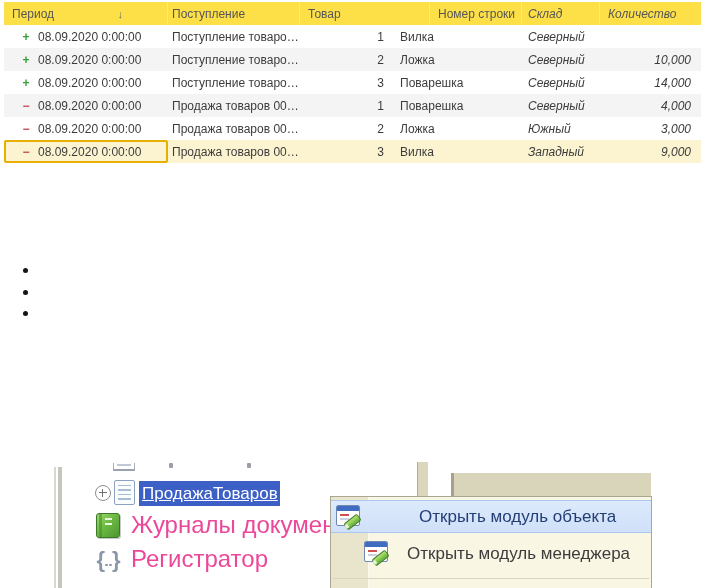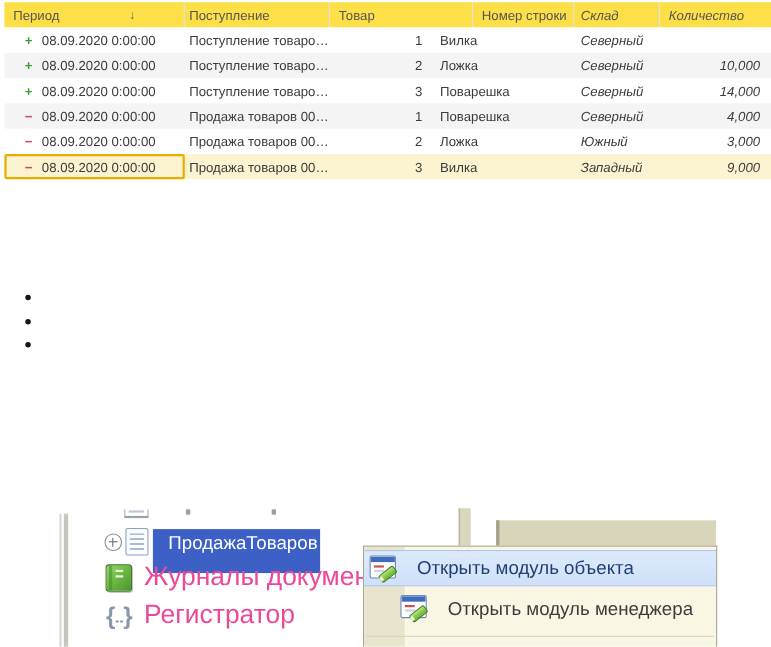--- a/index.html
+++ b/index.html
@@ -54,22 +54,22 @@
   
   .expander{position:absolute;left:95px;top:485px;width:16px;height:16px;border:1.5px solid #8f8f8f;border-radius:50%;}
   .expander::before{content:"";position:absolute;left:2.5px;top:5.8px;width:8px;height:1.6px;background:#707070;}
   .expander::after{content:"";position:absolute;left:5.8px;top:2.5px;width:1.6px;height:8px;background:#707070;}
 
   .doc-icon{position:absolute;left:114px;top:480px;width:21px;height:25px;background:#fbfcfe;
     border:1.5px solid #8ca2c0;border-radius:2px;}
   .doc-icon::before{content:"";position:absolute;left:3px;right:3px;top:4px;bottom:4px;
     background:repeating-linear-gradient(to bottom,#a8bcd4 0 1.5px,#fbfcfe 1.5px 4.5px);}
 
-  .tree-label-sel{position:absolute;left:139px;top:481px;height:40px;line-height:25px;
-    background:#3c60c6;color:#ffffff;font-size:17px;padding:0 2px 0 14px;white-space:nowrap;}
+  .tree-label-sel{position:absolute;left:139px;top:481px;height:25px;line-height:25px;
+    background:#3c60c6;color:#ffffff;font-size:17px;padding:0 2px 0 3px;white-space:nowrap;text-decoration:underline;}
 
   .journal-icon{position:absolute;left:96px;top:513px;width:24px;height:25px;border-radius:3px;
     background:linear-gradient(135deg,#9ed672 0%,#6cba42 45%,#4c9631 100%);
     border:1px solid #3a7a26;box-shadow:1px 1px 0 #c9c9c9;}
   .journal-icon::before{content:"";position:absolute;left:2px;top:0;width:3px;height:100%;background:#3f8a2b;opacity:.55;}
   .journal-icon::after{content:"";position:absolute;left:8px;top:4px;width:7px;height:2px;background:#eaf6df;
     box-shadow:0 5px 0 #eaf6df;}
   .tree-label{position:absolute;height:26px;line-height:26px;color:#ec4899;font-size:24px;white-space:nowrap;}
   .lbl-journals{left:131px;top:512px;}
   .lbl-enums{left:131px;top:546px;}
@@ -87,21 +87,21 @@
   .beige-bar{position:absolute;left:451px;top:473px;width:200px;height:24px;background:#d9d5bb;border-left:3px solid #a5a18d;}
 
   
   .menu{position:absolute;left:330px;top:496px;width:322px;height:92px;background:#faf6e4;
     border:1px solid #aaa694;border-bottom:none;overflow:hidden;}
   .menu-gutter{position:absolute;left:0;top:0;bottom:0;width:38px;background:#e9e5cd;border-right:1px solid #fdfbf0;}
   .menu-item{position:absolute;left:0;right:0;height:33px;display:flex;align-items:center;font-size:17px;color:#3c3c3c;}
   .mi1{top:3px;}
   .mi2{top:40px;margin-left:28px;}
   .menu-item.highlighted{background:linear-gradient(#ddeafc,#cfe0f8);
-    border-top:1px solid #a9c7ef;border-bottom:1px solid #a9c7ef;color:#223e75;}
+    border-top:1px solid #a9c7ef;border-bottom:1px solid #a9c7ef;color:#223e75;padding-left:40px;}
   .menu-item-label{margin-left:48px;white-space:nowrap;}
   .menu-sep{position:absolute;left:2px;right:2px;top:81px;height:1px;background:#d8d4be;}
 
   .mod-icon{position:absolute;left:5px;top:4px;width:27px;height:25px;}
   .mod-win{position:absolute;left:0;top:0;width:24px;height:21px;background:#ffffff;
     border:1px solid #7189b2;border-radius:2px;overflow:hidden;}
   .mod-win::before{content:"";position:absolute;left:0;top:0;right:0;height:5px;background:#3f6cc0;}
   .mod-win::after{content:"";position:absolute;left:3px;top:8px;width:9px;height:2px;background:#d05050;
     box-shadow:0 4px 0 #c9d2e2;}
   .mod-pencil{position:absolute;left:8px;top:13px;width:17px;height:8px;border-radius:2px;

